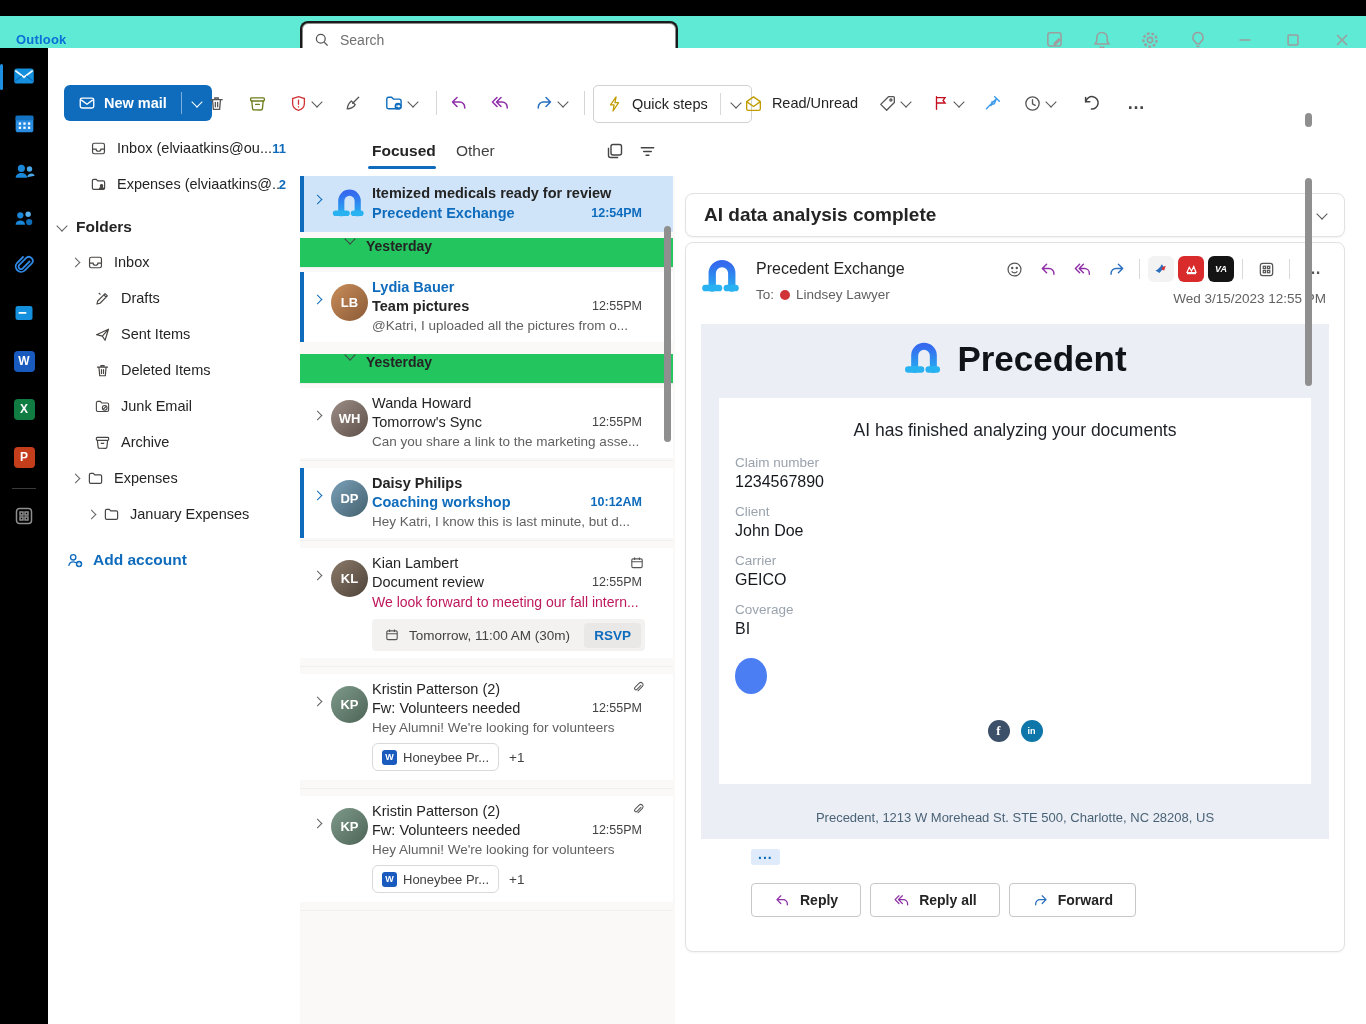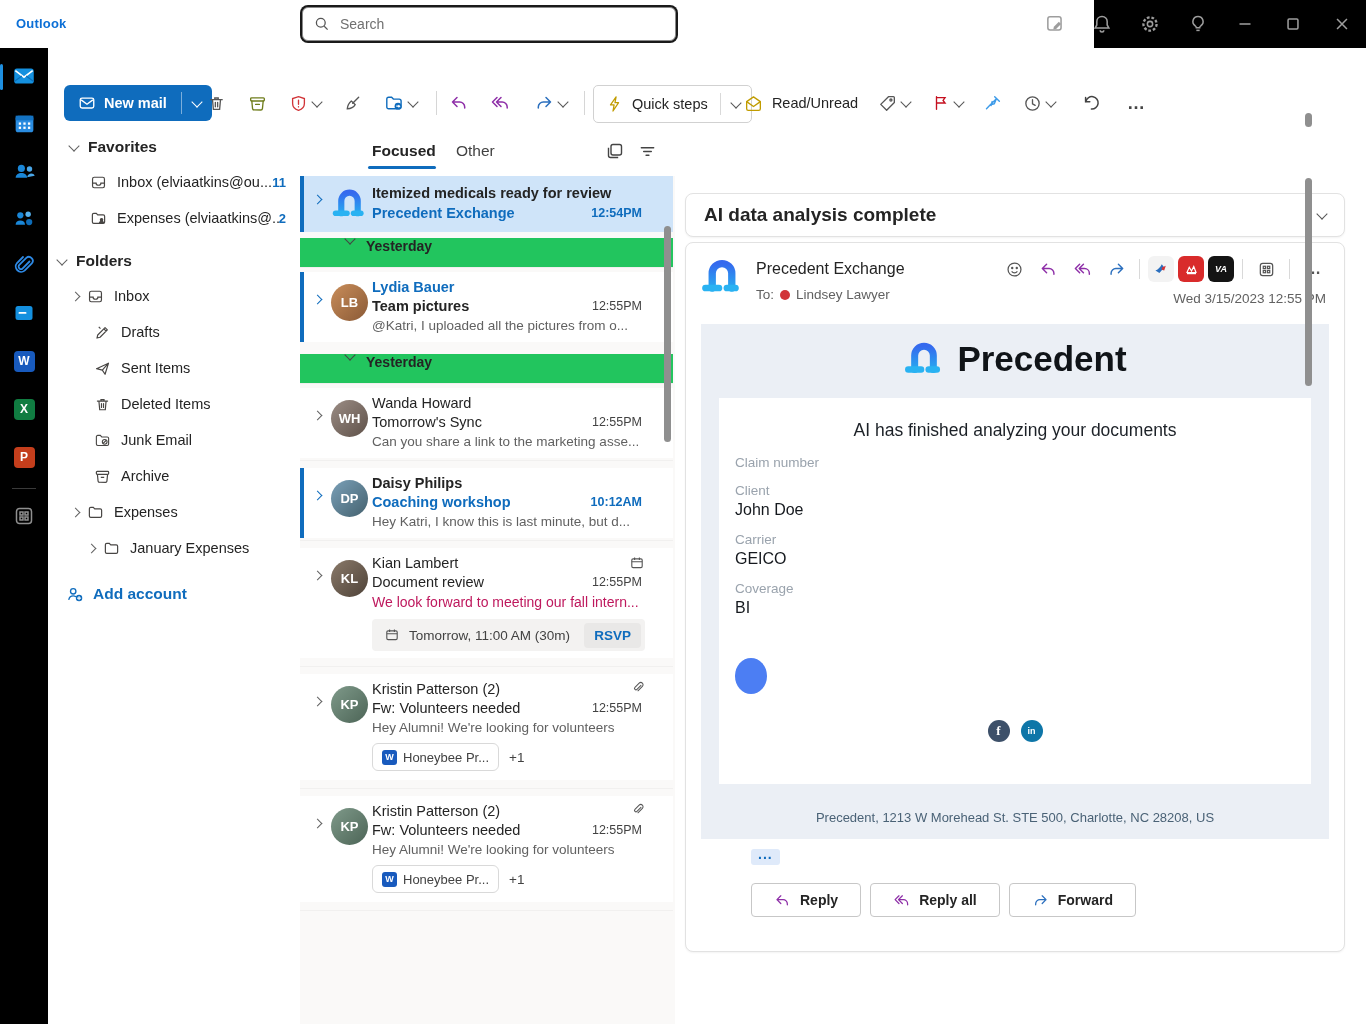--- a/index.html
+++ b/index.html
@@ -1,20 +1,20 @@
 <!DOCTYPE html>
 <html><head>
 <meta charset="utf-8">
 <style>
   html,body{margin:0;padding:0;background:#000;}
   #app{position:relative;width:1366px;height:1024px;font-family:"Liberation Sans",sans-serif;overflow:hidden;background:#000;}
   svg{display:block}
   .abs{position:absolute}
   
-  #topbar{position:absolute;left:0;top:0;width:1094px;height:48px;background:#ffffff;}
+  #topbar{position:absolute;left:0;top:16px;width:1366px;height:48px;background:#5eead4;}
   #outlook-logo{position:absolute;left:16px;top:16px;color:#0b6fd6;font-weight:bold;font-size:13px;letter-spacing:.2px;}
   #searchbox{position:absolute;left:302px;top:7px;width:372px;height:32px;background:#fff;border:1px solid #8a8a8a;border-radius:6px;display:flex;align-items:center;box-shadow:0 0 0 2px #1a1a1a;}
   #searchbox input{border:0;outline:0;flex:1;font-size:14px;color:#333;background:transparent;font-family:"Liberation Sans",sans-serif;}
   #searchbox input::placeholder{color:#707070;}
   .topicon{position:absolute;top:12px;width:24px;height:24px;display:flex;align-items:center;justify-content:center;}
   
   #rail{position:absolute;left:0;top:48px;width:48px;height:960px;background:#000;}
   .railitem{position:absolute;left:0;width:48px;height:40px;display:flex;align-items:center;justify-content:center;}
   .tile{width:21px;height:21px;border-radius:4px;color:#fff;font-weight:bold;font-size:12px;display:flex;align-items:center;justify-content:center;}
   #rail-indicator{position:absolute;left:0;top:8px;width:3px;height:26px;background:#1e8fe0;border-radius:2px;}
@@ -315,24 +315,20 @@
             <path d="M4.6 4.6v4.2h4.2"></path>
             <path d="M4.9 8.4A6.2 6.2 0 1110.4 16"></path>
           </svg>
       </div>
       <div class="tbtn" style="left:1070px;width:36px;font-size:18px;color:#444;font-weight:bold">
         <span>…</span>
       </div>
     </div>
 
     <div id="sidebar">
-      <div class="sb-head" style="padding-left:22px">
-        <div class="cvd" style="border-color:#616161"></div>
-        <span>Favorites</span>
-      </div>
       <div class="sb-item" style="padding-left:42px">
         <span style="margin-right:10px">
             <svg width="17" height="17" viewBox="0 0 20 20" fill="none" stroke="#484644" stroke-width="1.4">
               <rect x="3" y="3.8" width="14" height="12.4" rx="2"></rect>
               <path d="M3 10.8h4.2c0 1.5 1.2 2.4 2.8 2.4s2.8-.9 2.8-2.4H17"></path>
             </svg>
           </span>
         <span class="sb-label">Inbox (elviaatkins@ou...</span>
         <span class="sb-count">11</span>
       </div>
@@ -705,20 +701,21 @@
                 <path d="M22 27h7" stroke="#29b2f2" stroke-width="5.5" stroke-linecap="round"></path>
               </svg>
             <span style="font-size:35px;font-weight:bold;color:#101418">Precedent</span>
           </div>
 
           <div id="innercard">
             <div style="text-align:center;padding-top:22px;font-size:17.5px;color:#1c2127">AI has finished analyzing your documents</div>
             <div style="padding:14px 0 0 16px">
               <div style="margin-bottom:13px">
                 <div class="fld-label">Claim number</div>
+                <div class="fld-value">1234567890</div>
               </div>
               <div style="margin-bottom:13px">
                 <div class="fld-label">Client</div>
                 <div class="fld-value">John Doe</div>
               </div>
               <div style="margin-bottom:13px">
                 <div class="fld-label">Carrier</div>
                 <div class="fld-value">GEICO</div>
               </div>
               <div>

